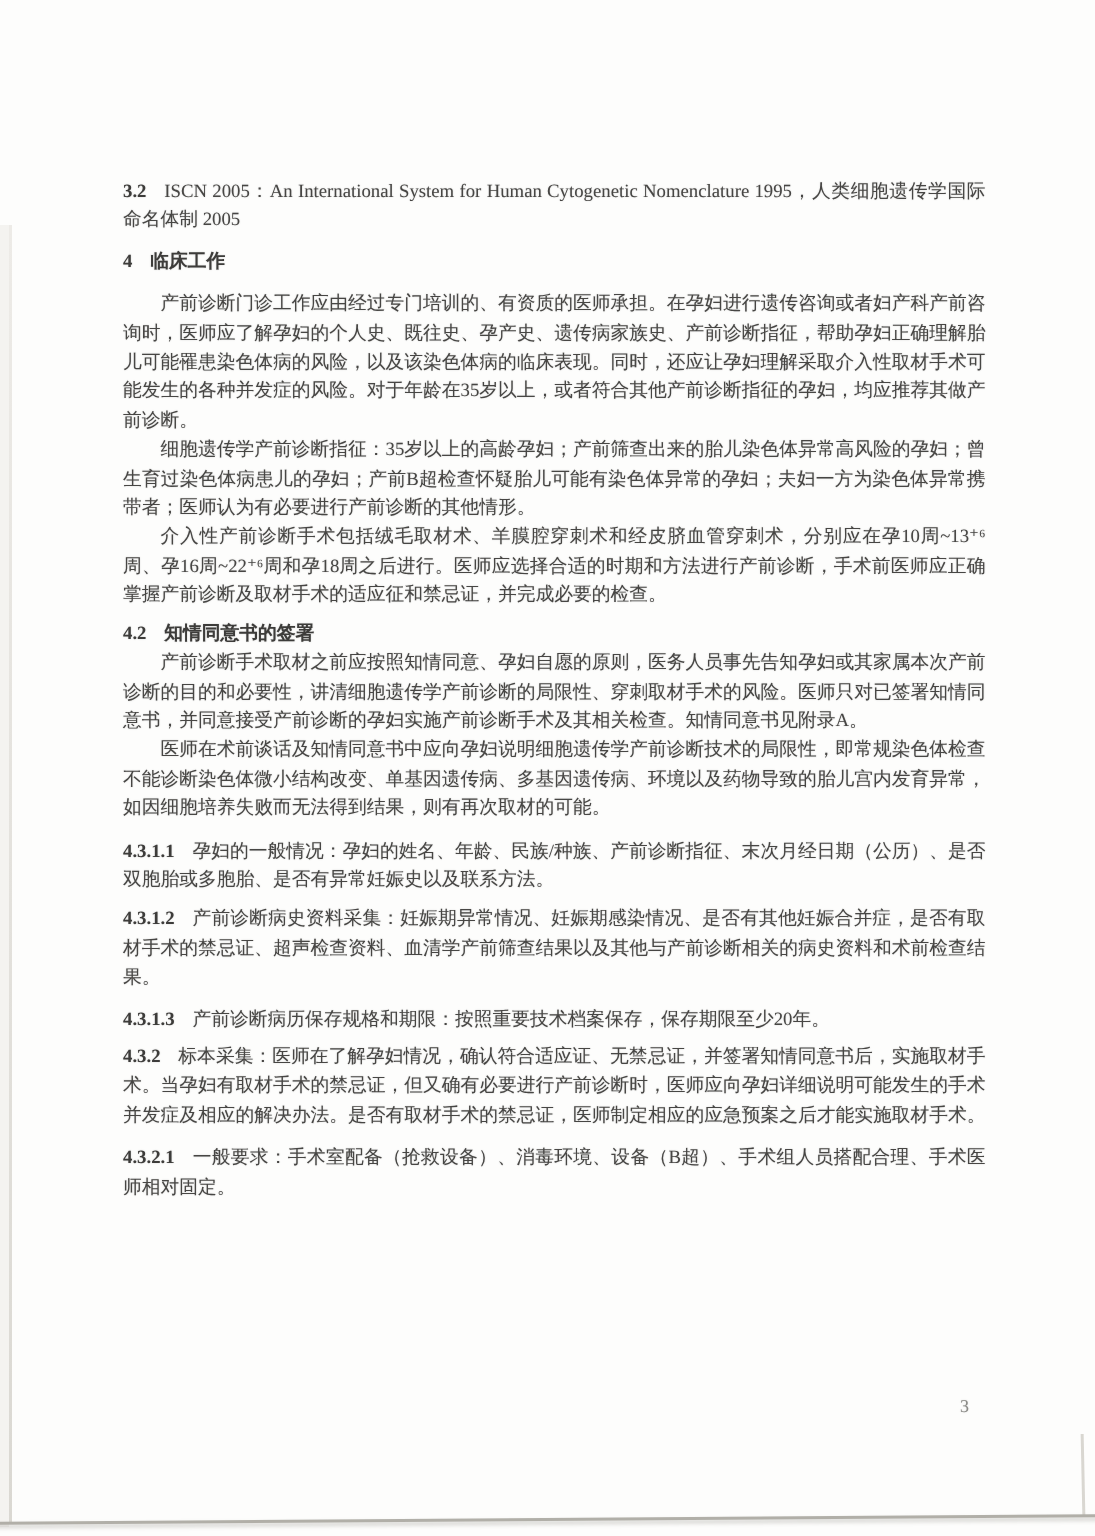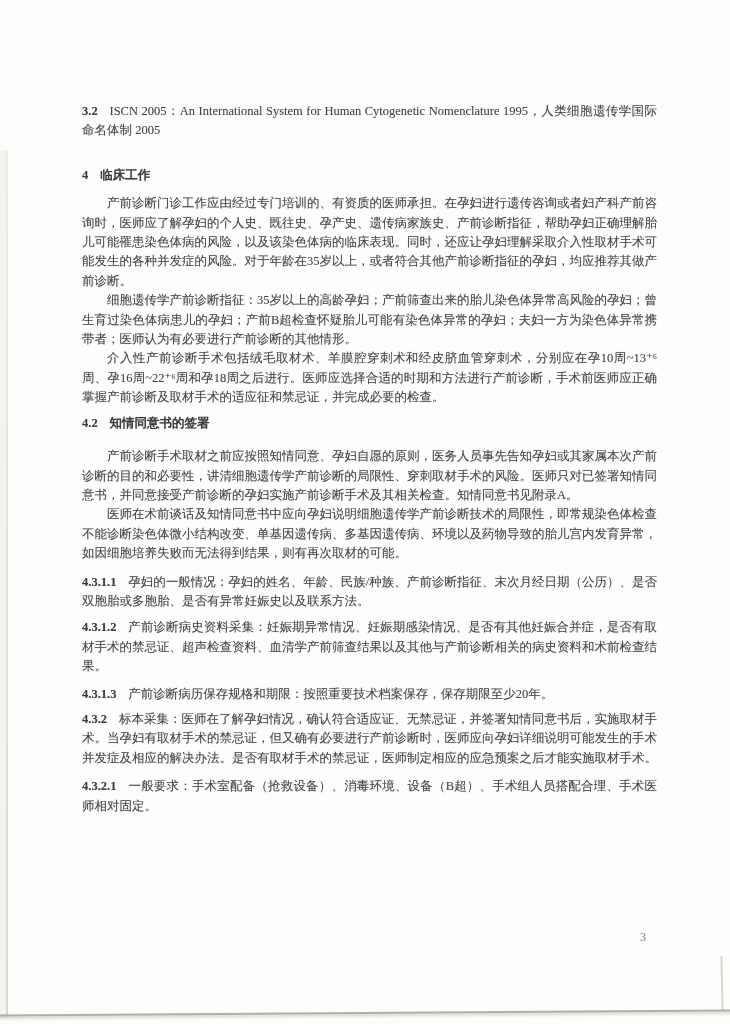--- a/index.html
+++ b/index.html
@@ -13,21 +13,21 @@
   }
   
   .strip-left{position:absolute;left:0;top:150px;width:6px;height:868px;background:#f4f3f0;}
   .edge-left{position:absolute;left:6px;top:150px;width:2px;height:866px;
     background:linear-gradient(to bottom,#edebe7,#dad8d2);}
   .edge-bottom{position:absolute;left:-5px;top:1012px;width:742px;height:2px;background:#b1afa8;
     transform:rotate(-0.4deg);box-shadow:0 2px 3px rgba(140,138,130,0.45);}
   .edge-right{position:absolute;left:721px;top:956px;width:2px;height:54px;background:#d9d7d1;
     transform:rotate(-1.2deg);}
   .content{
-    position:absolute;left:82px;top:102px;width:575px;
+    position:absolute;left:82px;top:118px;width:575px;
     font-size:12.5px;line-height:19.4px;color:#474644;
     text-align:justify;
     text-shadow:0 0 1px rgba(70,70,68,0.30);
   }
   .blk{margin:0;padding:0;}
   .num{font-weight:bold;color:#3d3c3a;margin-right:0.95em;white-space:nowrap;}
   .head{font-weight:bold;color:#3d3c3a;}
   .para{text-indent:2em;}
   .page-num{
     position:absolute;left:640px;top:930px;
@@ -41,30 +41,30 @@
 
   <div class="strip-left"></div>
   <div class="edge-left"></div>
   <div class="edge-right"></div>
   <div class="edge-bottom"></div>
 
   <div class="content">
 
     <div class="blk" style="margin-top:0"><span class="num">3.2</span><span>ISCN 2005：An International System for Human Cytogenetic Nomenclature 1995，人类细胞遗传学国际命名体制 2005</span></div>
 
-    <div class="blk head" style="margin-top:25px"><span class="num">4</span><span>临床工作</span></div>
+    <div class="blk head" style="margin-top:8px"><span class="num">4</span><span>临床工作</span></div>
 
 
     <div class="blk para" style="margin-top:9px">产前诊断门诊工作应由经过专门培训的、有资质的医师承担。在孕妇进行遗传咨询或者妇产科产前咨询时，医师应了解孕妇的个人史、既往史、孕产史、遗传病家族史、产前诊断指征，帮助孕妇正确理解胎儿可能罹患染色体病的风险，以及该染色体病的临床表现。同时，还应让孕妇理解采取介入性取材手术可能发生的各种并发症的风险。对于年龄在35岁以上，或者符合其他产前诊断指征的孕妇，均应推荐其做产前诊断。</div>
     <div class="blk para">细胞遗传学产前诊断指征：35岁以上的高龄孕妇；产前筛查出来的胎儿染色体异常高风险的孕妇；曾生育过染色体病患儿的孕妇；产前B超检查怀疑胎儿可能有染色体异常的孕妇；夫妇一方为染色体异常携带者；医师认为有必要进行产前诊断的其他情形。</div>
     <div class="blk para">介入性产前诊断手术包括绒毛取材术、羊膜腔穿刺术和经皮脐血管穿刺术，分别应在孕10周~13⁺⁶周、孕16周~22⁺⁶周和孕18周之后进行。医师应选择合适的时期和方法进行产前诊断，手术前医师应正确掌握产前诊断及取材手术的适应征和禁忌证，并完成必要的检查。</div>
 
     <div class="blk head" style="margin-top:6px"><span class="num">4.2</span><span>知情同意书的签署</span></div>
 
-    <div class="blk para" style="margin-top:14px">产前诊断手术取材之前应按照知情同意、孕妇自愿的原则，医务人员事先告知孕妇或其家属本次产前诊断的目的和必要性，讲清细胞遗传学产前诊断的局限性、穿刺取材手术的风险。医师只对已签署知情同意书，并同意接受产前诊断的孕妇实施产前诊断手术及其相关检查。知情同意书见附录A。</div>
+    <div class="blk para" style="margin-top:0">产前诊断手术取材之前应按照知情同意、孕妇自愿的原则，医务人员事先告知孕妇或其家属本次产前诊断的目的和必要性，讲清细胞遗传学产前诊断的局限性、穿刺取材手术的风险。医师只对已签署知情同意书，并同意接受产前诊断的孕妇实施产前诊断手术及其相关检查。知情同意书见附录A。</div>
     <div class="blk para">医师在术前谈话及知情同意书中应向孕妇说明细胞遗传学产前诊断技术的局限性，即常规染色体检查不能诊断染色体微小结构改变、单基因遗传病、多基因遗传病、环境以及药物导致的胎儿宫内发育异常，如因细胞培养失败而无法得到结果，则有再次取材的可能。</div>
 
 
 
     <div class="blk" style="margin-top:9px"><span class="num">4.3.1.1</span><span>孕妇的一般情况：孕妇的姓名、年龄、民族/种族、产前诊断指征、末次月经日期（公历）、是否双胞胎或多胞胎、是否有异常妊娠史以及联系方法。</span></div>
 
     <div class="blk" style="margin-top:7px"><span class="num">4.3.1.2</span><span>产前诊断病史资料采集：妊娠期异常情况、妊娠期感染情况、是否有其他妊娠合并症，是否有取材手术的禁忌证、超声检查资料、血清学产前筛查结果以及其他与产前诊断相关的病史资料和术前检查结果。</span></div>
 
     <div class="blk" style="margin-top:8px"><span class="num">4.3.1.3</span><span>产前诊断病历保存规格和期限：按照重要技术档案保存，保存期限至少20年。</span></div>
 

